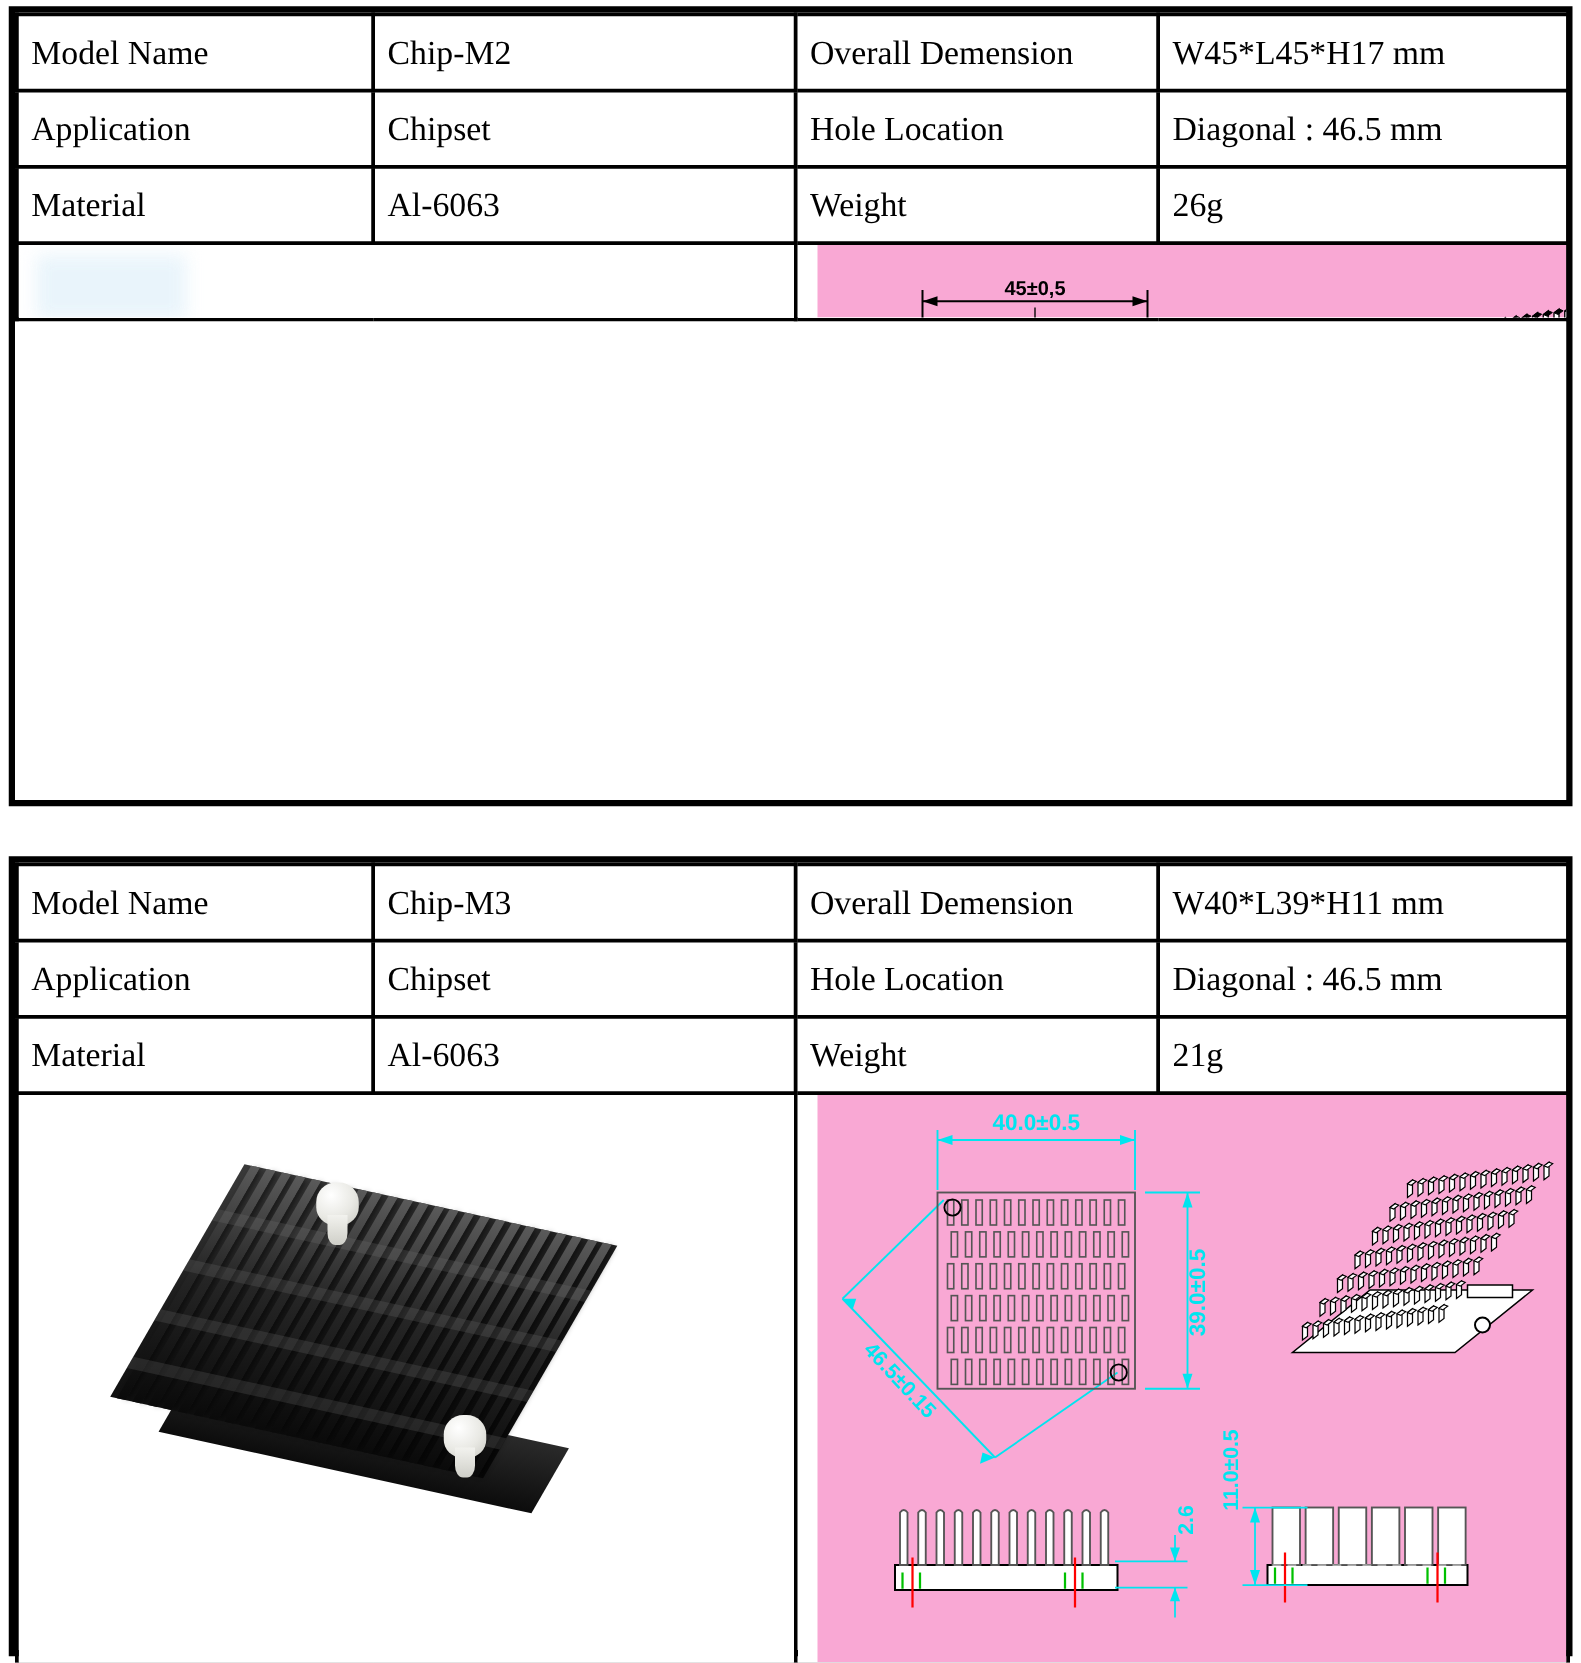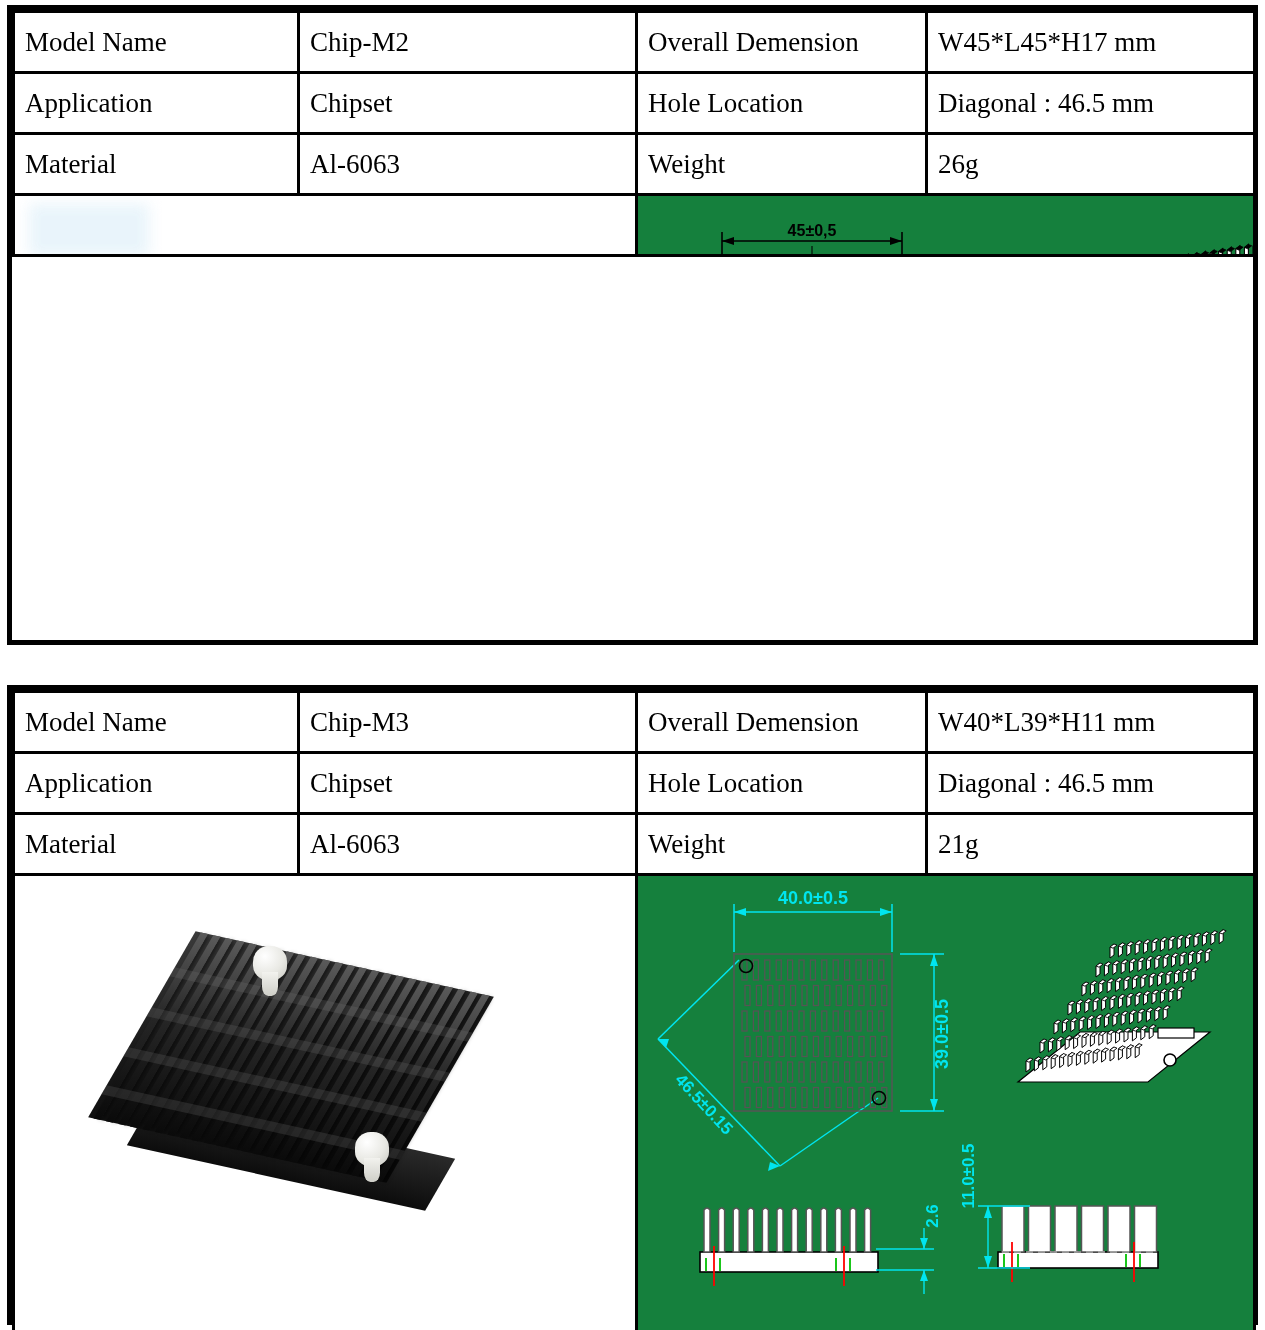--- a/index.html
+++ b/index.html
@@ -120,21 +120,22 @@
     left: 9px; top: 26px;
     width: 16px; height: 24px;
     background: linear-gradient(180deg,#f2f2ee,#cfcfc8);
     border-radius: 0 0 40% 40%;
   }
 
   
   .drawing {
     position: absolute;
     inset: 0;
-    background: #15803d;
+    background: #f9a8d4;
+    margin-left: 16px;
   }
   .drawing svg { display: block; }
   .dim-text-k { font-family: "Liberation Sans", sans-serif; font-weight: bold; fill: #000; }
   .dim-text-c { font-family: "Liberation Sans", sans-serif; font-weight: bold; fill: #00e5ef; }
 </style>
 </head>
 <body>
 
 <div class="page">
 

